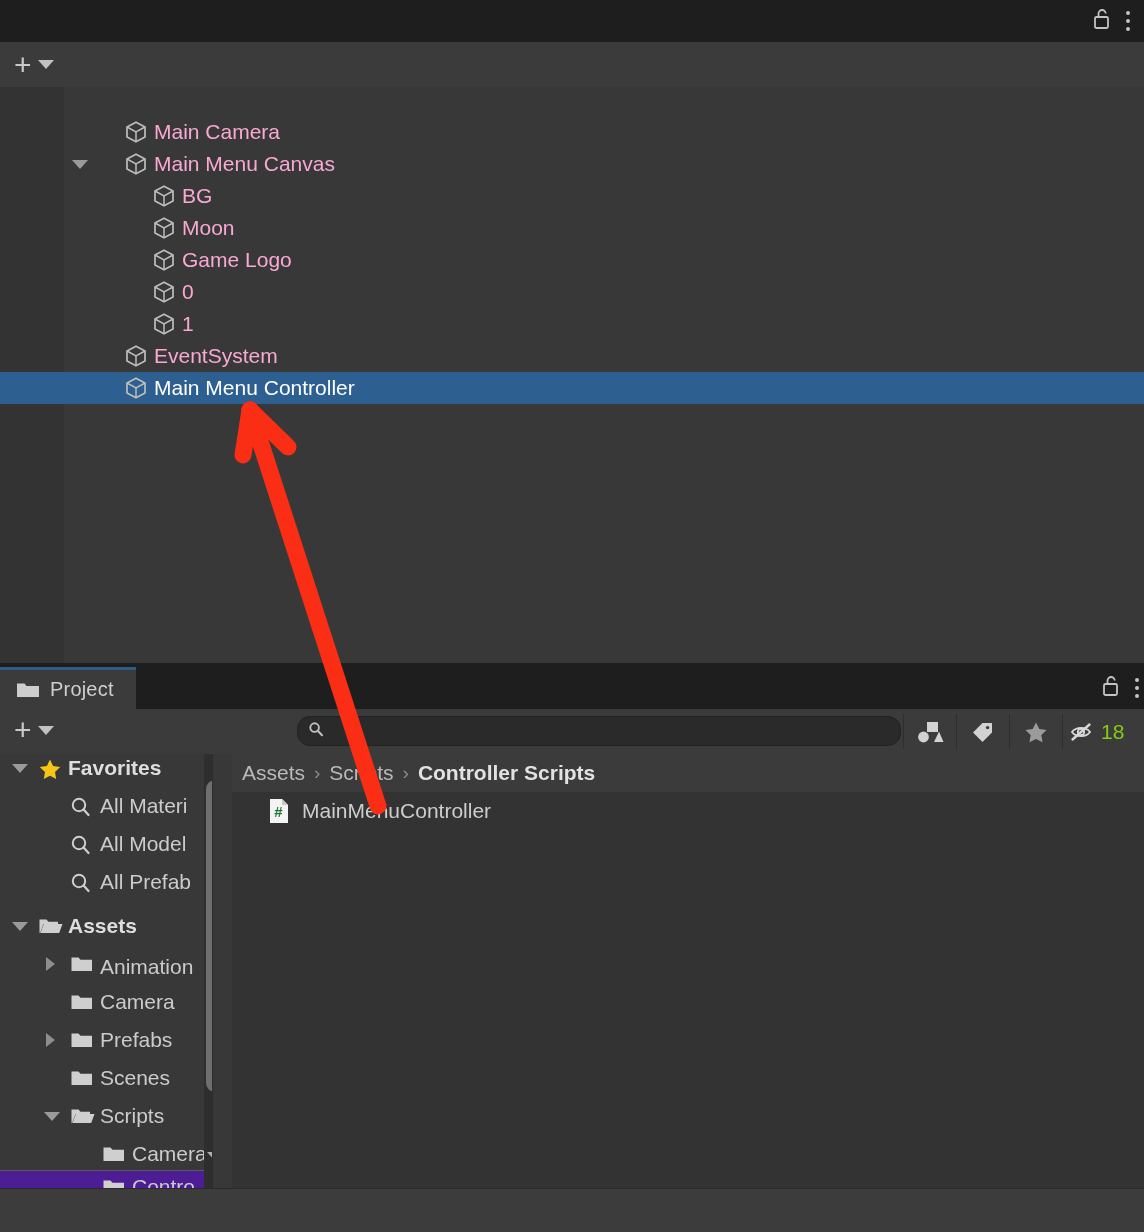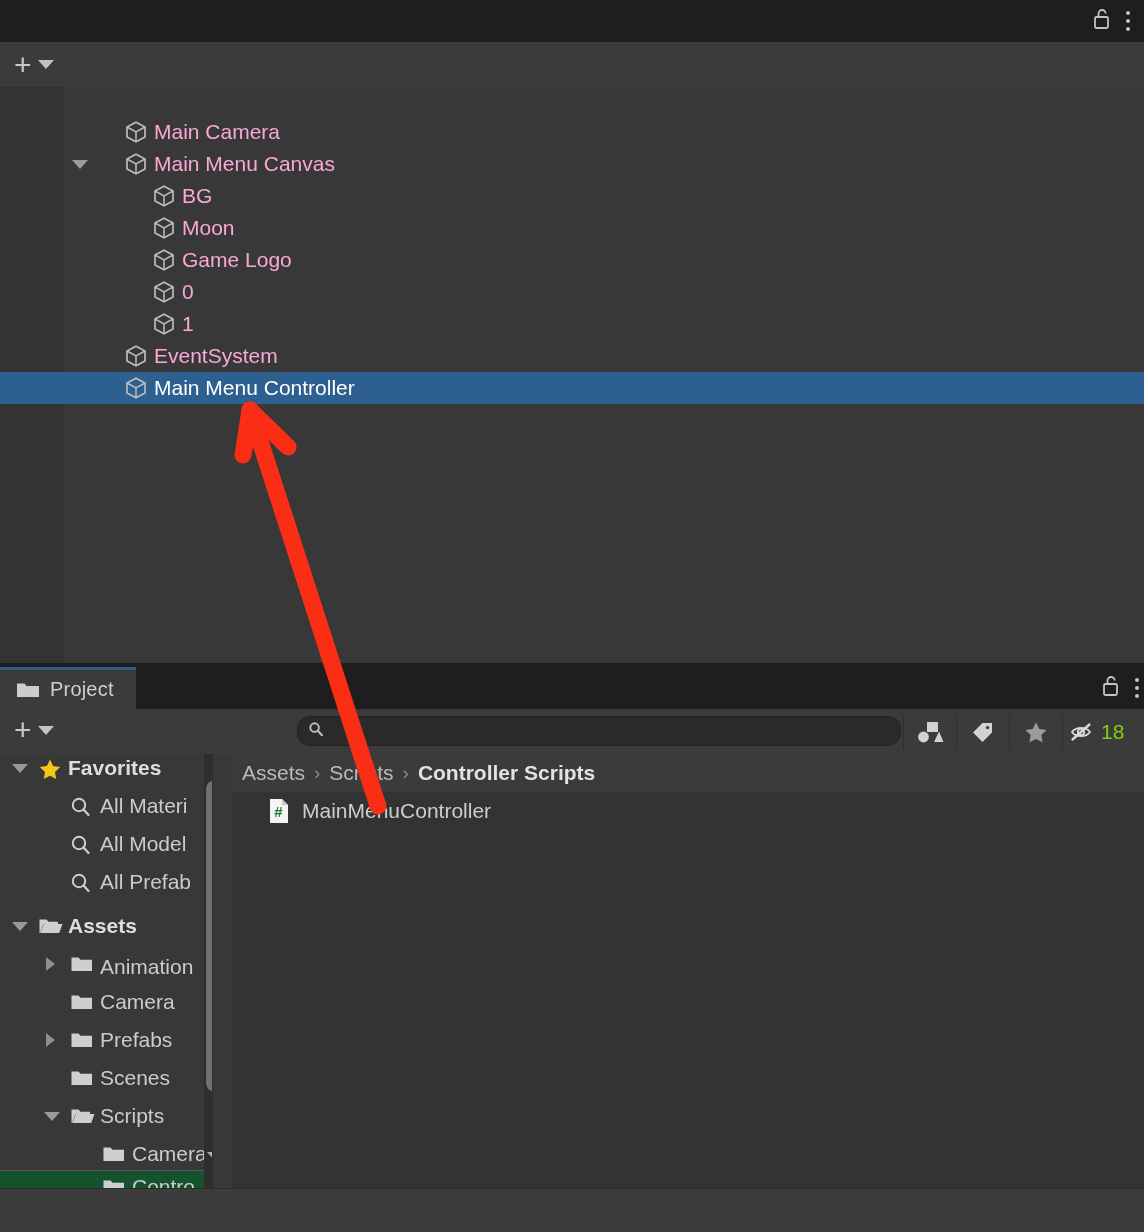--- a/index.html
+++ b/index.html
@@ -57,21 +57,21 @@
 
   
   #proj-tabstrip{position:absolute;left:0;top:667px;width:1144px;padding-left:9px;}
   #proj-toolbar{position:absolute;left:0;top:709px;width:1144px;height:45px;background:#3b3b3b;}
   #proj-body{position:absolute;left:0;top:754px;width:1144px;height:434px;background:#383838;}
   #proj-left{position:absolute;left:0;top:0;width:212px;height:434px;background:#383838;}
   #proj-right{position:absolute;left:232px;top:0;width:912px;height:434px;background:#333333;}
   #proj-split{position:absolute;left:212px;top:0;width:20px;height:434px;background:#383838;border-left:1px solid #2c2c2c;border-right:1px solid #2c2c2c;}
   #statusbar{position:absolute;left:0;top:1188px;width:1144px;height:44px;background:#3c3c3c;border-top:1px solid #2a2a2a;}
   .ptree-row{position:absolute;left:0;width:212px;height:32px;display:flex;align-items:center;overflow:hidden;}
-  .ptree-row.hl{background:#14532d;border-top:1px solid #5a5a5a;border-bottom:1px solid #5a5a5a;box-sizing:border-box;}
+  .ptree-row.hl{background:#4c1d95;border-top:1px solid #5a5a5a;border-bottom:1px solid #5a5a5a;box-sizing:border-box;}
   .ptree-label{color:#cbcbcb;font-size:21px;white-space:nowrap;}
   .ptree-label.bold{font-weight:bold;color:#dedede;}
 
   .crumbbar{position:absolute;left:0;top:0;width:912px;height:38px;background:#3b3b3b;display:flex;align-items:center;padding-left:10px;box-sizing:border-box;}
   .crumb{color:#b9b9b9;font-size:21px;}
   .crumb.cur{font-weight:bold;color:#e2e2e2;}
   .crumb-sep{color:#8c8c8c;font-size:19px;margin:0 9px;}
 
   .asset-row{position:absolute;left:0;top:38px;width:912px;height:38px;display:flex;align-items:center;padding-left:36px;box-sizing:border-box;}
   .asset-label{color:#cdcdcd;font-size:21px;}

